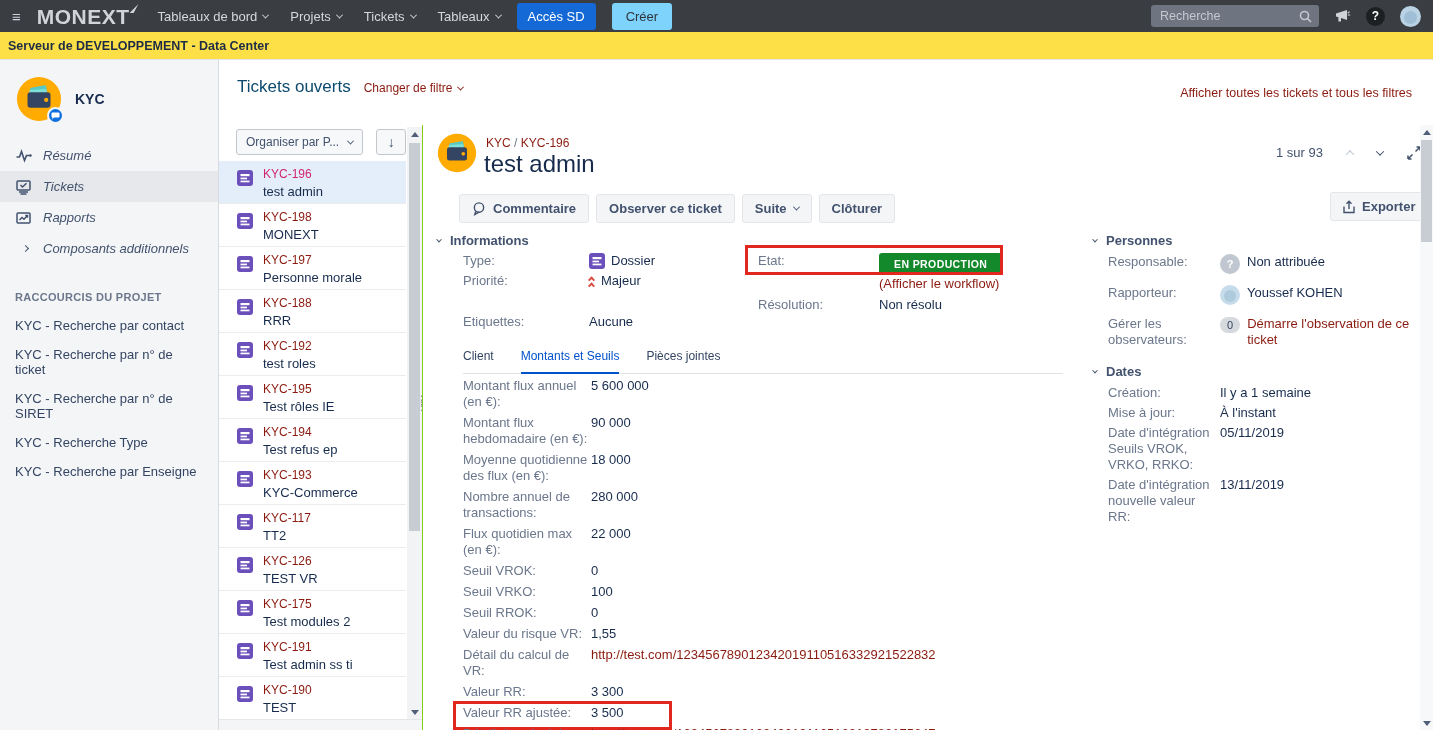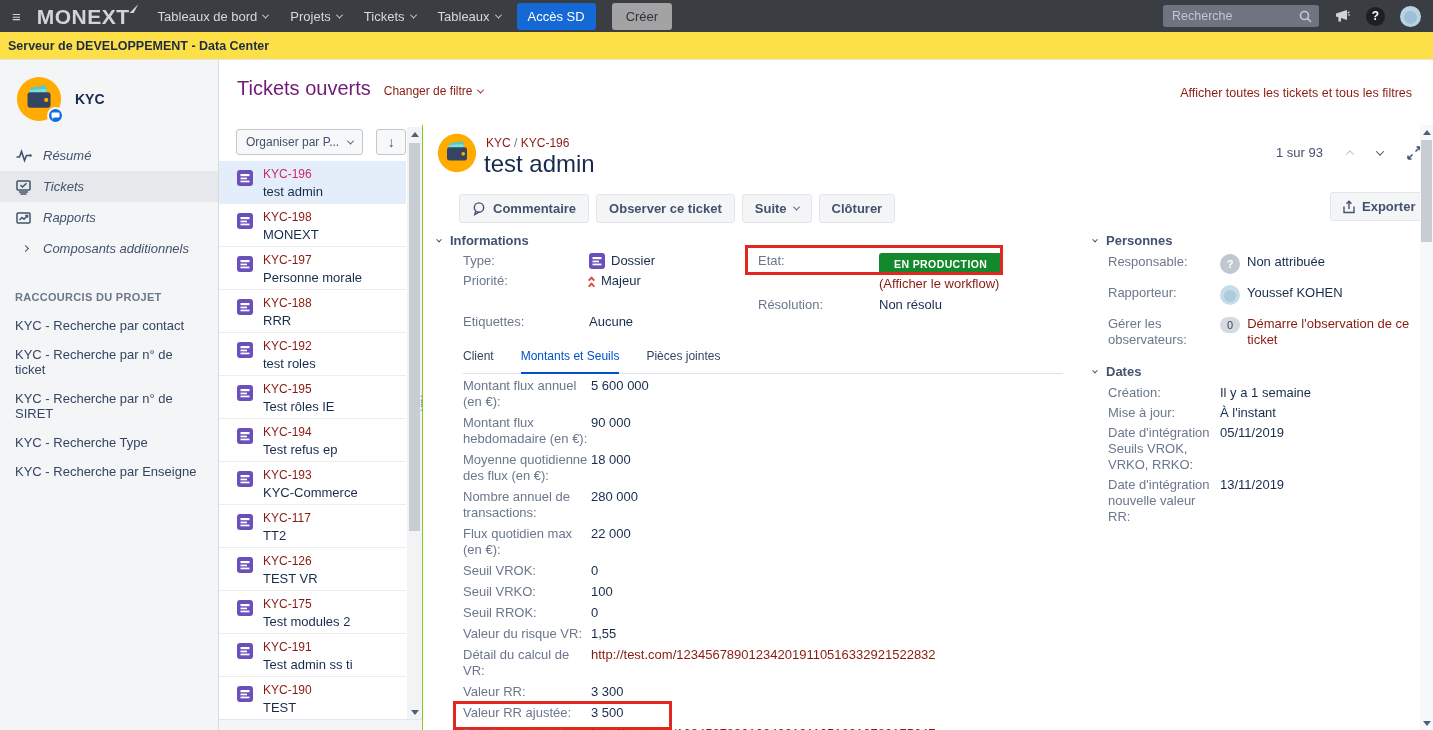--- a/index.html
+++ b/index.html
@@ -14,23 +14,23 @@
   .hamburger { font-size:15px; color:#cfd3d8; cursor:pointer; line-height:1; }
   .logo { display:flex; align-items:flex-start; cursor:pointer; margin-right:6px; }
   .logo-text { font-size:21px; font-weight:bold; letter-spacing:.5px; color:#d2d5d8; line-height:1; }
   .logo-tick { width:0;height:0;border-left:4px solid transparent;border-bottom:9px solid #d2d5d8; transform:skewX(-28deg); margin:-2px 0 0 2px; }
   .topnav { display:flex; align-items:center; gap:22px; }
   .topnav-item { font-size:13px; display:flex; align-items:center; gap:6px; cursor:pointer; white-space:nowrap; }
   .chev { display:inline-block; width:5px; height:5px; border-right:1.6px solid currentColor; border-bottom:1.6px solid currentColor; transform:rotate(45deg) translate(-1px,-1px); }
   .chev.up { transform:rotate(-135deg) translate(-1px,-1px); }
   .chev.right { transform:rotate(-45deg); }
   .btn-access { background:#1569d6; color:#fff; font-size:13px; padding:6px 11px; border-radius:3px; border:none; cursor:pointer; font-family:inherit; }
-  .btn-create { background:#a3a3a3; color:#2f343b; font-size:13px; padding:6px 14px; border-radius:3px; border:none; cursor:pointer; font-family:inherit; }
+  .btn-create { background:#7dd3fc; color:#2f343b; font-size:13px; padding:6px 14px; border-radius:3px; border:none; cursor:pointer; font-family:inherit; }
   .topbar-right { margin-left:auto; display:flex; align-items:center; gap:15px; }
-  .search-box { width:156px; height:22px; background:#6e7480; border-radius:3px; display:flex; align-items:center; padding:0 7px; }
+  .search-box { width:168px; height:22px; background:#6e7480; border-radius:3px; display:flex; align-items:center; padding:0 7px; }
   .search-box input { flex:1; background:transparent; border:none; outline:none; color:#eceef1; font-size:12.5px; font-family:inherit; min-width:0; }
   .search-box input::placeholder { color:#c3c8cf; }
   .icon-btn { cursor:pointer; display:flex; align-items:center; }
   .help-icon { width:19px; height:19px; border-radius:50%; background:#1d2023; color:#fff; font-size:12px; font-weight:bold; display:flex; align-items:center; justify-content:center; cursor:pointer; }
   .avatar-top { width:21px; height:21px; border-radius:50%; background:#b9d3e4; cursor:pointer; position:relative; overflow:hidden; }
   .avatar-top::after { content:""; position:absolute; left:4px; top:5px; width:13px; height:13px; border-radius:50%; background:#9fbfd6; }
   
   .banner { height:28px; background:#fde047; border-bottom:1px solid #e3e3e3; display:flex; align-items:center; padding-left:8px; font-size:12.5px; font-weight:bold; color:#1e2b45; }
   
   .app { display:flex; height:670px; }
@@ -41,21 +41,21 @@
   .project-name { font-size:14px; font-weight:bold; color:#172b4d; }
   .side-menu .item { display:flex; align-items:center; gap:11px; height:31px; padding:0 15px; font-size:13px; color:#42526e; cursor:pointer;font-style:italic; }
   .side-menu .item.selected { background:#e7e8eb; }
   .side-menu .icon { width:17px; display:flex; justify-content:center; }
   .shortcuts-title { padding:27px 15px 8px; font-size:11px; font-weight:bold; color:#6b778c; letter-spacing:.3px; }
   .shortcut { padding:7px 15px; font-size:13px; color:#344563; cursor:pointer; }
   
   .right-region { flex:1; display:flex; flex-direction:column; min-width:0; }
   .filter-header { height:65px; position:relative; flex-shrink:0; }
   .fh-left { position:absolute; left:18px; top:17px; display:flex; align-items:baseline; gap:13px; }
-  .fh-title { font-size:20px; color:#701a75; }
+  .fh-title { font-size:17px; color:#0c4a6e; }
   .fh-change { font-size:12px; color:#8a1a0f; cursor:pointer; display:inline-flex; align-items:center; gap:6px; }
   .fh-showall { position:absolute; right:21px; top:26px; font-size:12.5px; color:#8a1a0f; cursor:pointer; }
   .content-row { flex:1; display:flex; position:relative; min-height:0; }
   
   .list-panel { width:204px; flex-shrink:0; border-right:1px solid #84cc16; position:relative; background:#fff; }
   .list-toolbar { padding:4px 0 4px 17px; display:flex; gap:13px; }
   .sort-btn { height:26px; border:1px solid #c3c6cb; background:#f7f8f9; border-radius:3px; font-size:12px; color:#42526e; display:flex; align-items:center; gap:9px; padding:0 9px; cursor:pointer; white-space:nowrap; }
   .dir-btn { width:30px; height:26px; border:1px solid #c3c6cb; background:#f7f8f9; border-radius:3px; display:flex; align-items:center; justify-content:center; color:#42526e; font-size:14px; cursor:pointer; }
   .tickets { position:absolute; top:36px; left:0; right:16px; bottom:11px; overflow:hidden; }
   .ticket { height:43px; padding:6px 4px 0 18px; border-bottom:1px solid #ececec; position:relative; cursor:pointer; }

